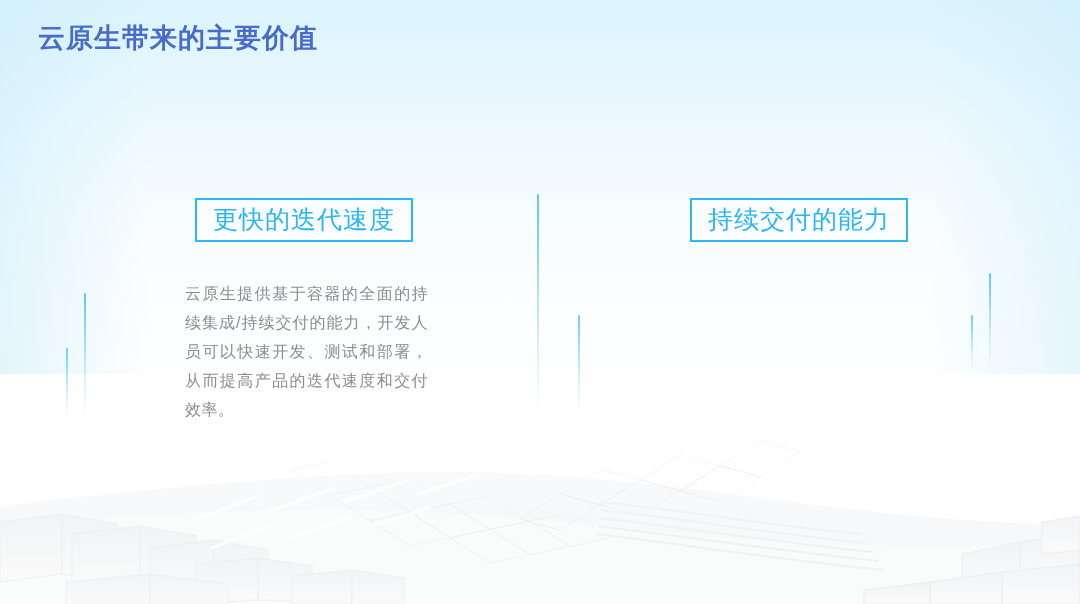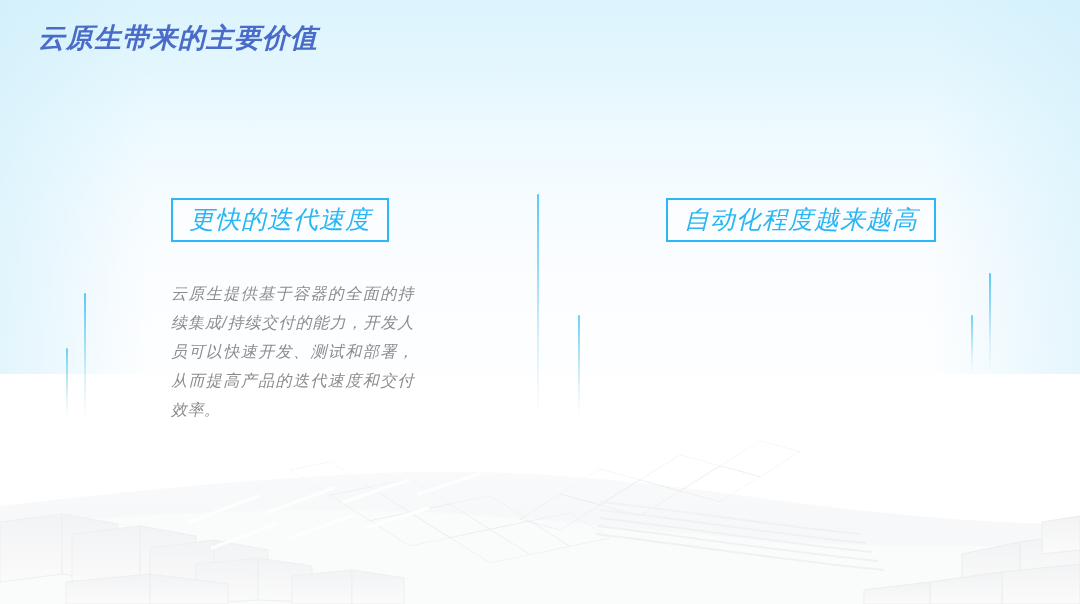--- a/index.html
+++ b/index.html
@@ -18,21 +18,20 @@
     overflow: hidden;
     background: linear-gradient(to bottom,
         #dbf4fd 0%,
         #e3f6fd 10%,
         #eefaff 22%,
         #f6fcff 34%,
         #fbfdff 46%,
         #fdfeff 58%,
         #ffffff 72%,
         #ffffff 100%);
-    font-style: italic;
   }
 
   
   .edge-tint-left {
     position: absolute;
     left: 0; top: 0; bottom: 0; width: 150px;
     background: linear-gradient(to right, rgba(205,238,250,0.55), rgba(205,238,250,0));
     pointer-events: none;
   }
   .edge-tint-right {
@@ -81,37 +80,39 @@
   
   .column { position: absolute; }
 
   .head-box {
     display: inline-block;
     border: 2px solid #2bb8f5;
     box-sizing: border-box;
     background: rgba(255,255,255,0.45);
     padding: 4px 16px 6px 16px;
     text-align: center;
+    margin-left: 24px;
   }
   .head-box .head-text {
     font-size: 25px;
     font-weight: normal;
     color: #29b6f4;
     letter-spacing: 1px;
     line-height: 30px;
     white-space: nowrap;
   }
 
   .body-text {
     margin-top: 37px;
     font-size: 16px;
     line-height: 29px;
     color: #8c8c8c;
     letter-spacing: 0.4px;
     text-align: justify;
+    margin-left: 14px;
   }
 
   .col-left  { left: 171px; top: 198px; width: 243px; }
   .col-right { left: 666px; top: 198px; width: 246px; }
   .col-left .body-text  { width: 243px; }
   .col-right .body-text { width: 246px; }
 </style>
 </head>
 <body>
 
@@ -221,17 +222,17 @@
 
   <div class="column col-left">
     <div class="head-box">
       <div class="head-text">更快的迭代速度</div>
     </div>
     <div class="body-text">云原生提供基于容器的全面的持续集成/持续交付的能力，开发人员可以快速开发、测试和部署，从而提高产品的迭代速度和交付效率。</div>
   </div>
 
   <div class="column col-right">
     <div class="head-box">
-      <div class="head-text">自动化程度越来越高</div>
+      <div class="head-text">持续交付的能力</div>
     </div>
   </div>
 
 </div>
 
 </body></html>

